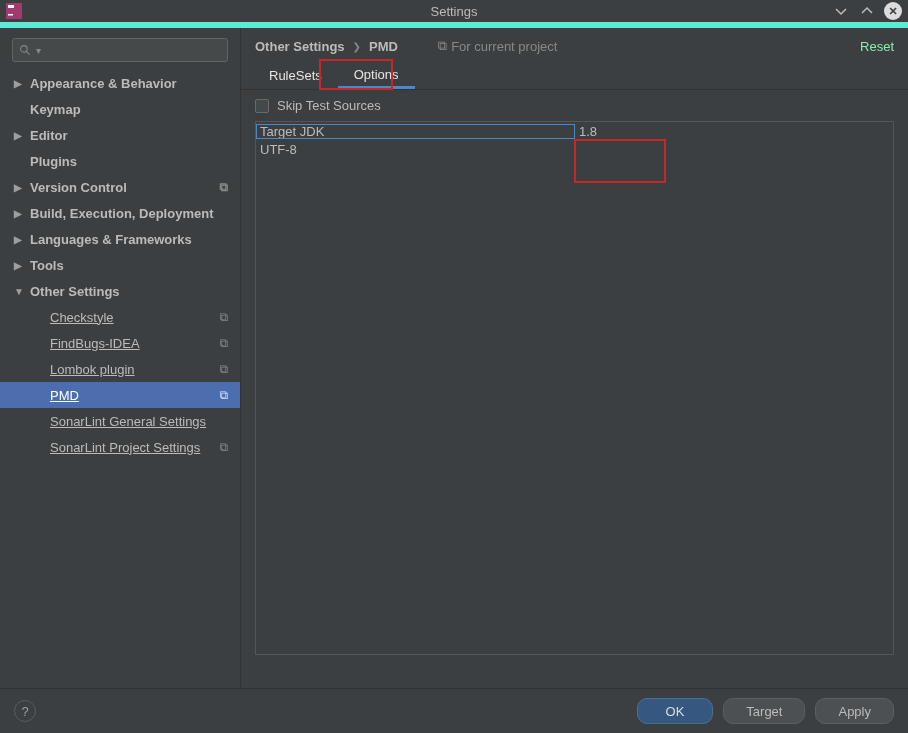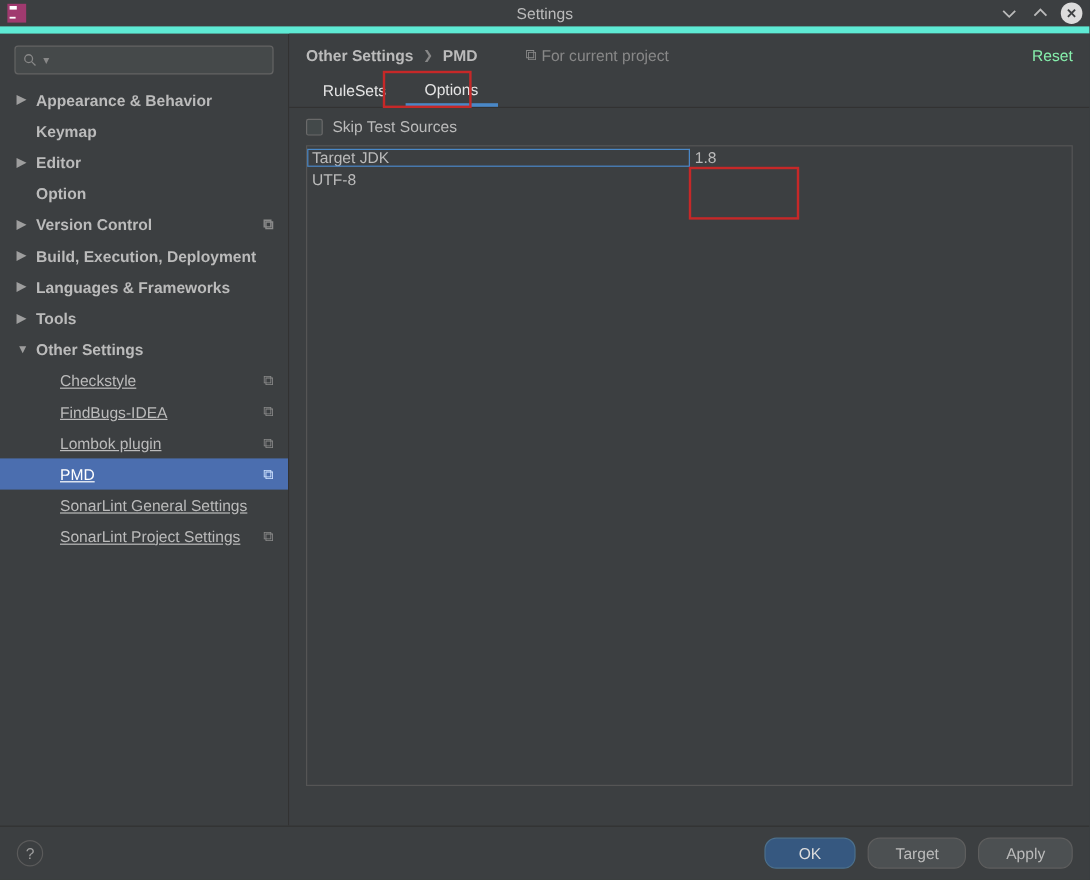--- a/index.html
+++ b/index.html
@@ -113,21 +113,21 @@
       <div class="tree-item bold">
           <span class="arrow"></span>
           <span>Keymap</span>
         </div>
       <div class="tree-item bold">
           <span class="arrow">▶</span>
           <span>Editor</span>
         </div>
       <div class="tree-item bold">
           <span class="arrow"></span>
-          <span>Option</span>
+          <span>Plugins</span>
         </div>
       <div class="tree-item bold">
           <span class="arrow">▶</span>
           <span>Version Control</span>
           <span class="copy-icon">⧉</span>
         </div>
       <div class="tree-item bold">
           <span class="arrow">▶</span>
           <span>Build, Execution, Deployment</span>
         </div>

